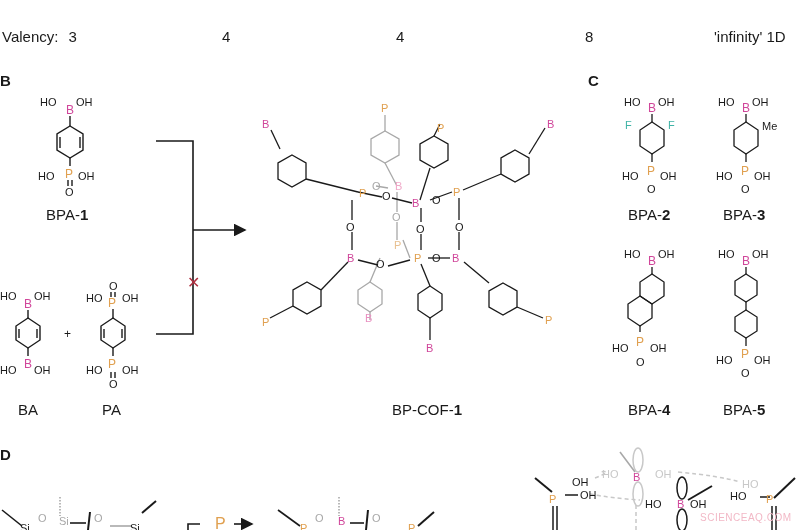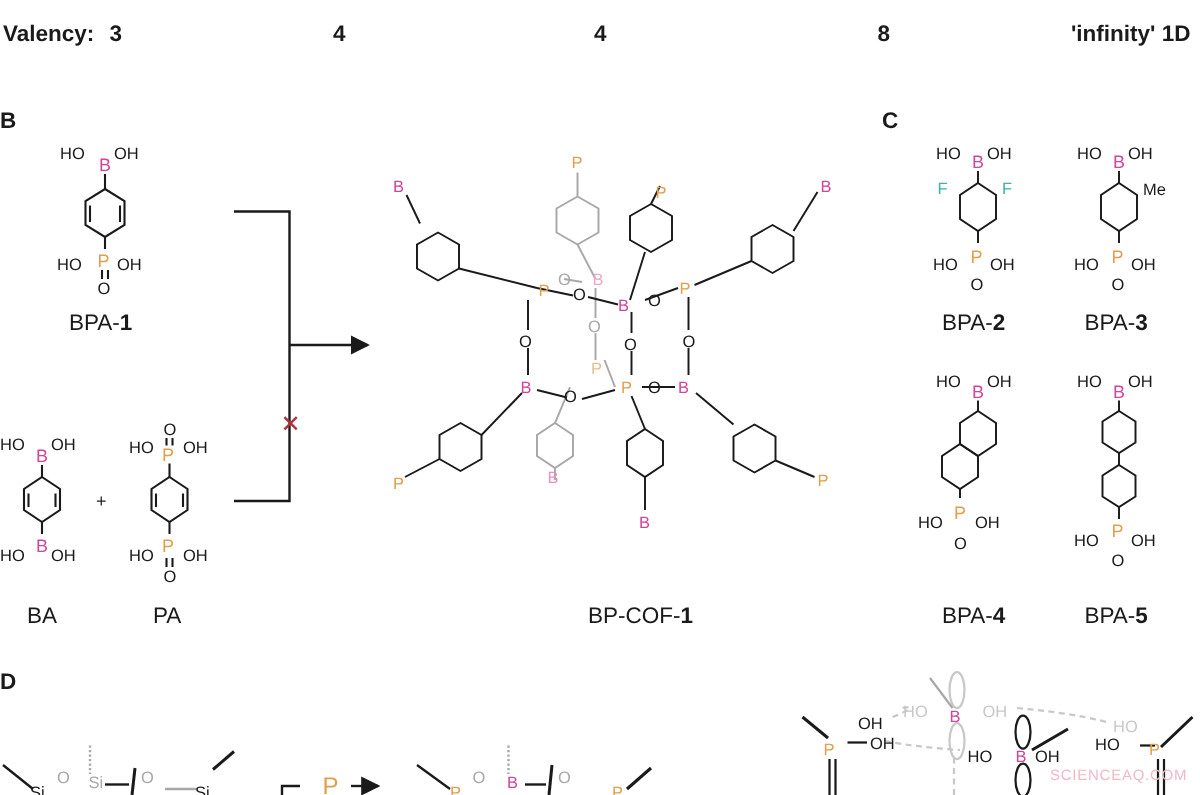--- a/index.html
+++ b/index.html
@@ -1,19 +1,19 @@
 <!DOCTYPE html>
 <html><head>
 <meta charset="utf-8">
 <style>
   html, body { margin:0; padding:0; background:#ffffff; }
   body { width:800px; height:530px; position:relative; overflow:hidden;
          font-family:"Liberation Sans", sans-serif; color:#1a1a1a; }
   .abs { position:absolute; }
-  .valency { font-size:15px; top:14px; white-space:nowrap;font-weight:bold; }
+  .valency { font-size:15px; top:28px; white-space:nowrap; }
   .panel-letter { font-weight:bold; font-size:15px; font-family:"Liberation Sans", sans-serif; }
   svg text { font-family:"Liberation Sans", sans-serif; }
   .watermark { font-size:10px; color:#f2b8c6; letter-spacing:0.5px; }
 </style>
 </head>
 <body>
 
 <div class="abs valency" style="left:2px;">
   <span>Valency:</span>
   <span style="margin-left:6px">3</span>

